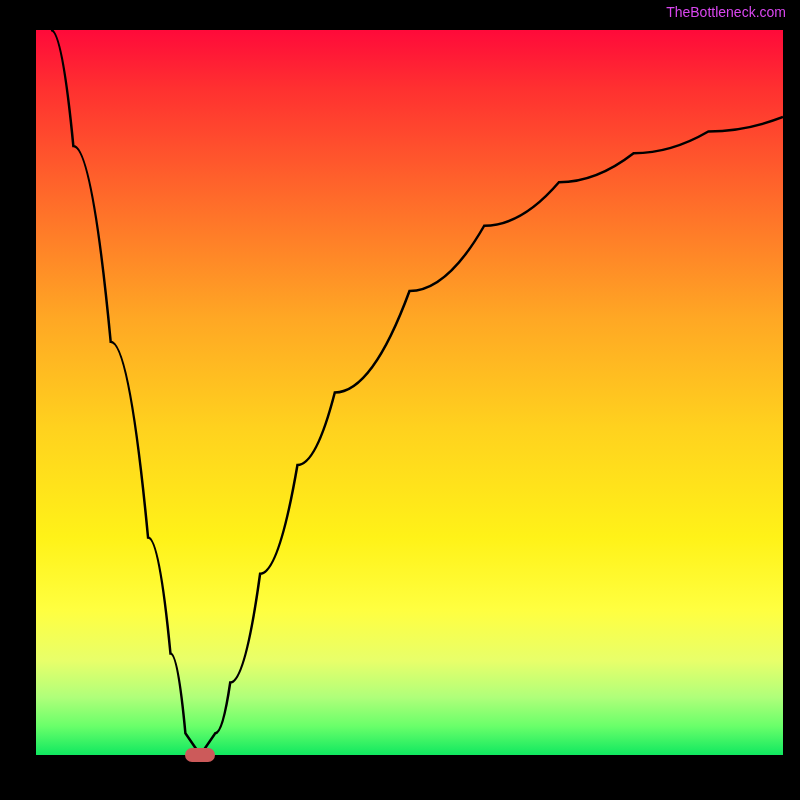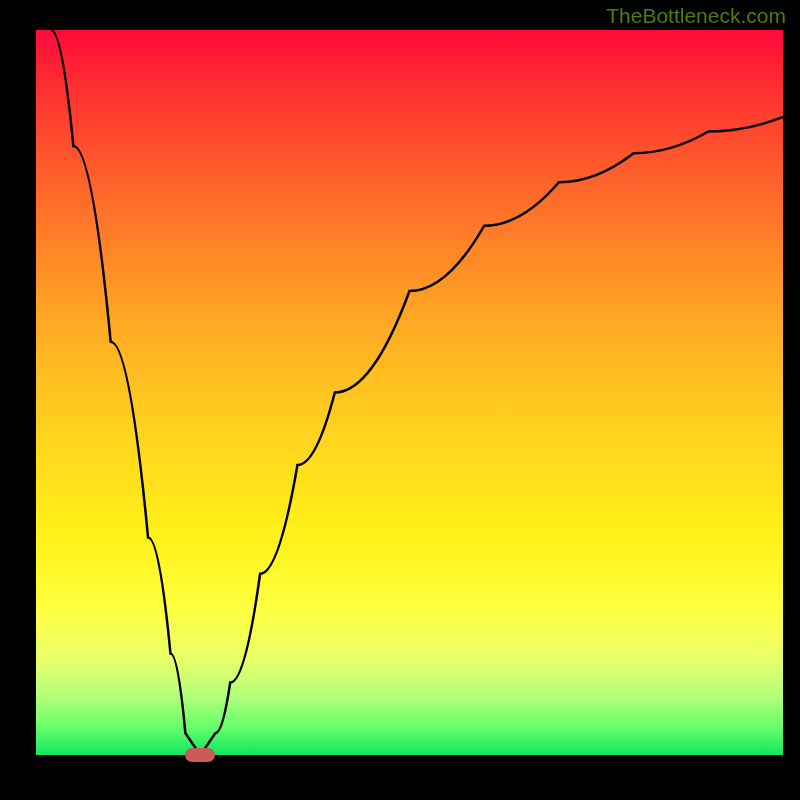--- a/index.html
+++ b/index.html
@@ -7,22 +7,22 @@
       width: 800px;
       height: 800px;
       background: #000;
       position: relative;
       font-family: Arial, sans-serif;
     }
     .watermark {
       position: absolute;
       top: 4px;
       right: 14px;
-      color: #4d7c0f;
-      font-size: 21px;
+      color: #d946ef;
+      font-size: 14px;
       z-index: 10;
     }
     .plot-area {
       position: absolute;
       left: 36px;
       top: 30px;
       width: 747px;
       height: 725px;
       background: linear-gradient(to bottom,
         #ff0a3a 0%,

